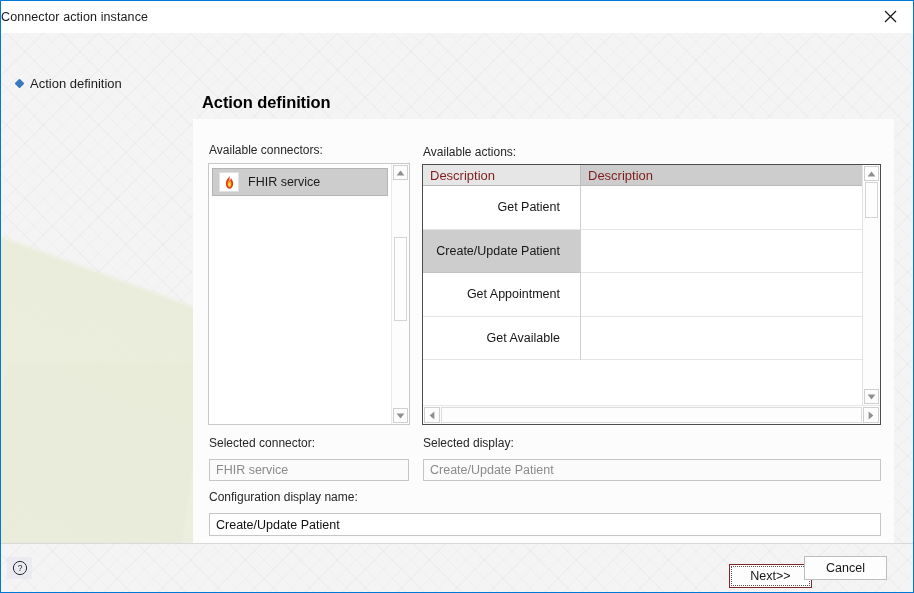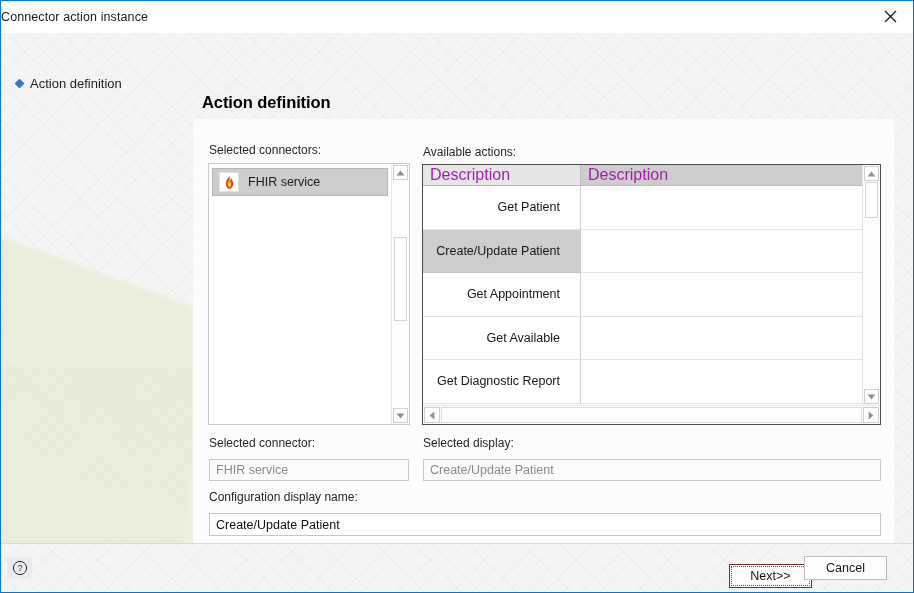--- a/index.html
+++ b/index.html
@@ -124,21 +124,21 @@
     display:flex;flex-direction:column;
   }
   #grid-main{flex:1 1 auto;display:flex;min-height:0;}
   #grid-cols{flex:1 1 auto;display:flex;flex-direction:column;min-width:0;}
   #grid-header{
     height:20px;flex:0 0 20px;display:flex;background:#cdcdcd;
     border-bottom:1px solid #b9b9b9;
   }
   .th{
     display:flex;align-items:center;padding-left:7px;
-    font-size:16px;color:#a21caf;box-sizing:border-box;cursor:default;
+    font-size:13px;color:#7f1d1d;box-sizing:border-box;cursor:default;
   }
   .th.c1{width:158px;flex:0 0 158px;background:#e6e6e6;border-right:1px solid #bdbdbd;}
   .th.c2{flex:1 1 auto;background:#cdcdcd;}
   #grid-rows{flex:1 1 auto;overflow:hidden;}
   .grid-row{height:43.5px;display:flex;box-sizing:border-box;}
   .td{
     display:flex;align-items:center;box-sizing:border-box;
     font-size:12.5px;color:#161616;cursor:default;
   }
   .td.c1{
@@ -218,21 +218,21 @@
       <div class="nav-item">
         <span class="nav-bullet"></span>
         <span>Action definition</span>
       </div>
     </div>
 
     <div id="page-title">Action definition</div>
 
     <div id="panel"></div>
 
-    <div class="field-label" style="position:absolute;left:208px;top:110px;">Selected connectors:</div>
+    <div class="field-label" style="position:absolute;left:208px;top:110px;">Available connectors:</div>
 
     <div id="connectors-wrap">
       <div id="connectors-list">
         <div class="connector-row selected">
           <span class="fhir-icon">
             <svg width="15" height="15" viewBox="0 0 16 16">
               <path d="M8 1 C6.4 4.2 4.1 5.4 4.1 9 C4.1 12 5.9 14.6 8 14.6 C10.1 14.6 11.9 12 11.9 9 C11.9 6.3 10.4 5.2 9.6 3 C9.3 5.1 8.6 6.1 7.8 6.9 C7.9 4.8 8.4 3 8 1 Z" fill="#e03a1e"></path>
               <path d="M8 4.2 C7.1 6.2 5.9 7.2 5.9 9.3 C5.9 11.4 6.9 13.2 8 13.2 C9.1 13.2 10.1 11.4 10.1 9.3 C10.1 7.7 9.3 6.9 8.8 5.6 C8.6 7 8.2 7.6 7.7 8.1 C7.8 6.8 8.2 5.6 8 4.2 Z" fill="#f7a60a"></path>
               <path d="M8 7.4 C7.4 8.5 6.9 9.1 6.9 10.2 C6.9 11.4 7.4 12.3 8 12.3 C8.6 12.3 9.1 11.4 9.1 10.2 C9.1 9.2 8.6 8.6 8 7.4 Z" fill="#ffe066"></path>
             </svg>
@@ -276,24 +276,20 @@
               <div class="td c2"></div>
             </div>
             <div class="grid-row">
               <div class="td c1">Get Appointment</div>
               <div class="td c2"></div>
             </div>
             <div class="grid-row">
               <div class="td c1">Get Available</div>
               <div class="td c2"></div>
             </div>
-            <div class="grid-row">
-              <div class="td c1">Get Diagnostic Report</div>
-              <div class="td c2"></div>
-            </div>
           </div>
         </div>
         <div class="vsb" style="border-left:1px solid #e2e2e2;">
           <div class="sb-btn">
             <svg width="9" height="6" viewBox="0 0 9 6">
               <polygon points="4.5,0.6 8.4,5.4 0.6,5.4" fill="#8f8f8f"></polygon>
             </svg>
           </div>
           <div class="sb-track">
             <div class="sb-thumb" style="height:36px;margin-top:0px;"></div>

